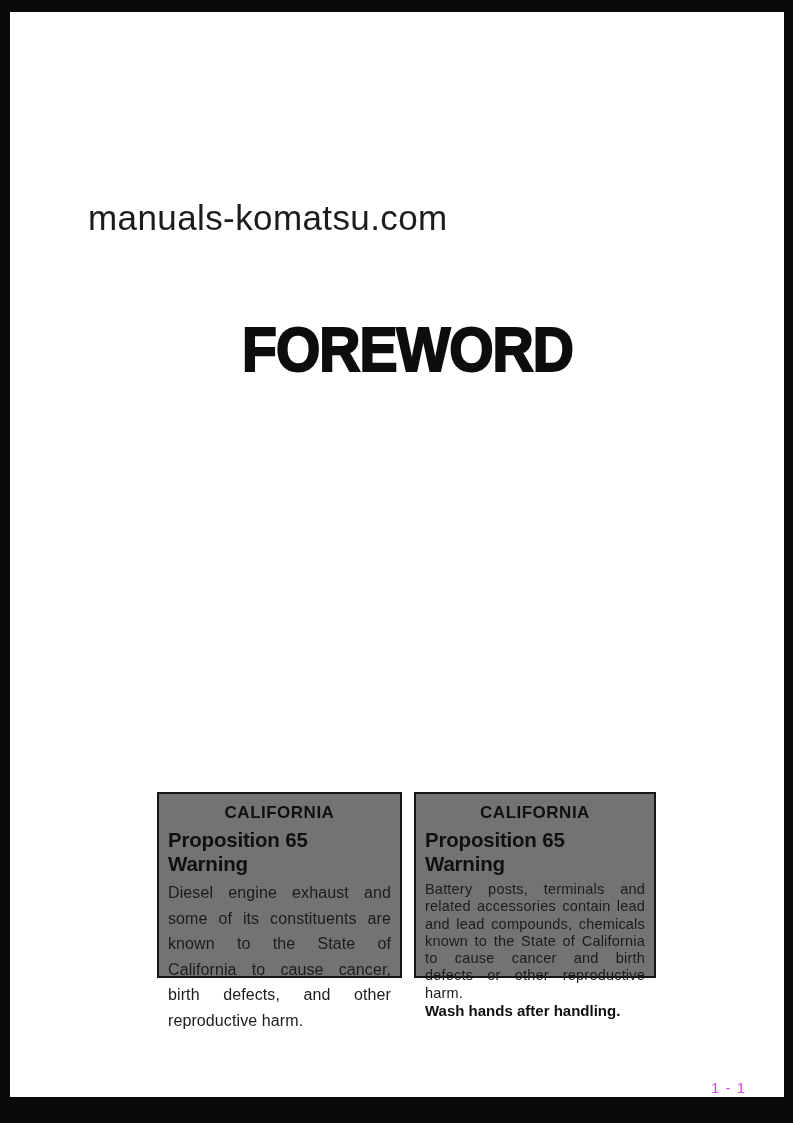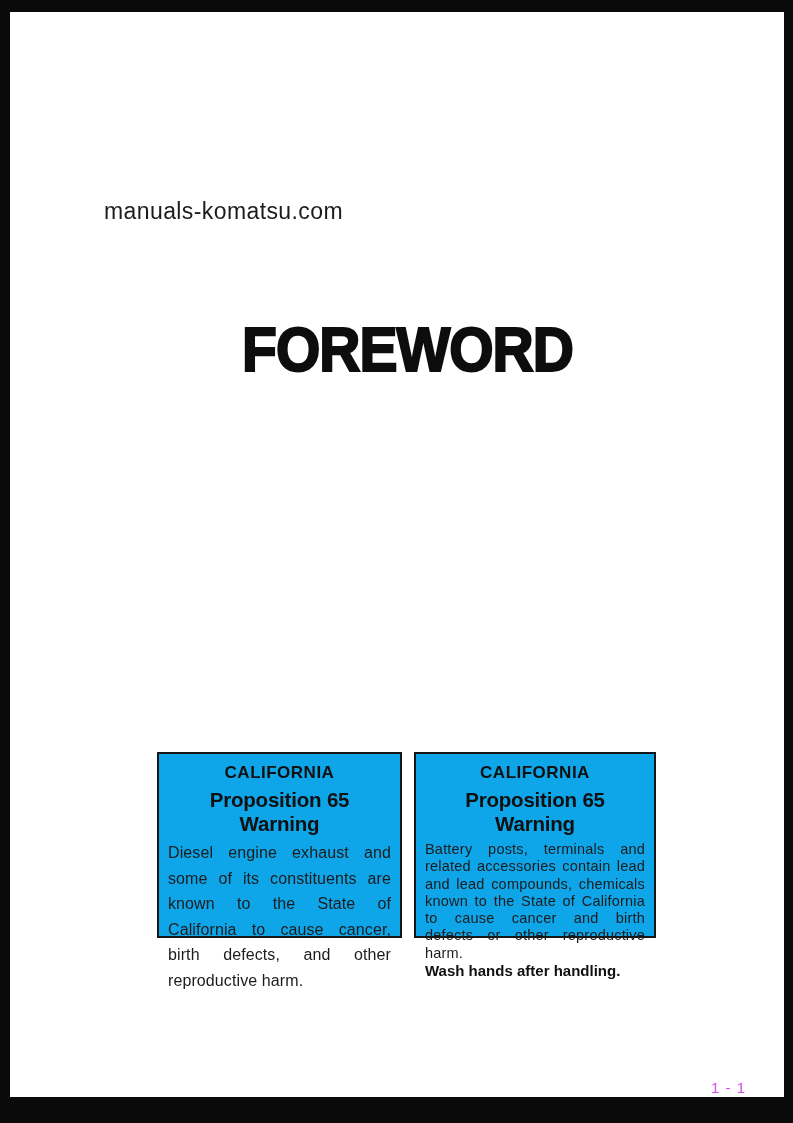--- a/index.html
+++ b/index.html
@@ -21,68 +21,68 @@
   .paper {
     position: absolute;
     left: 10px;
     top: 12px;
     width: 774px;
     height: 1085px;
     background: #ffffff;
   }
   .watermark {
     position: absolute;
-    left: 104px;
+    left: 88px;
     top: 198px;
-    font-size: 23px;
+    font-size: 35px;
     letter-spacing: 0.4px;
     color: #1c1c1c;
   }
   .doc-title {
     position: absolute;
     left: 0;
     top: 319px;
     width: 793px;
     text-align: center;
     font-size: 57px;
     line-height: 60px;
     font-weight: bold;
     letter-spacing: -1px;
     color: #0d0d0d;
     -webkit-text-stroke: 2px #0d0d0d;
     transform: translateX(11px) scaleY(1.12);
     transform-origin: 50% 50%;
   }
   .wbox {
     position: absolute;
-    top: 752px;
+    top: 792px;
     height: 186px;
     box-sizing: border-box;
     border: 2px solid #161616;
-    background: #0ea5e9;
+    background: #737373;
     padding: 9px 9px 0 9px;
     color: #1c1c1c;
   }
   .wbox-left {
     left: 157px;
     width: 245px;
   }
   .wbox-right {
     left: 414px;
     width: 242px;
   }
   .wbox .heading {
     text-align: center;
     font-weight: bold;
     font-size: 17px;
     letter-spacing: 0.5px;
     color: #101010;
   }
   .wbox .subheading {
-    text-align: center;
+    text-align: left;
     font-weight: bold;
     font-size: 20.5px;
     margin-top: 5px;
     letter-spacing: -0.2px;
     color: #101010;
   }
   .wbox-left .body {
     margin-top: 4px;
     font-size: 16px;
     line-height: 25.5px;

